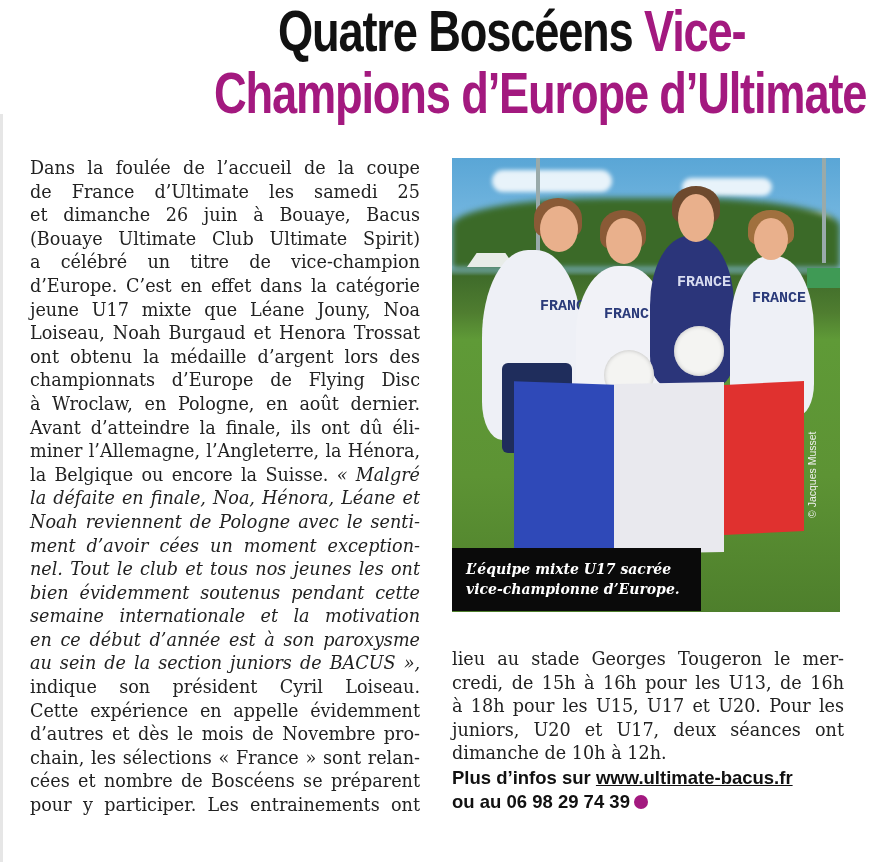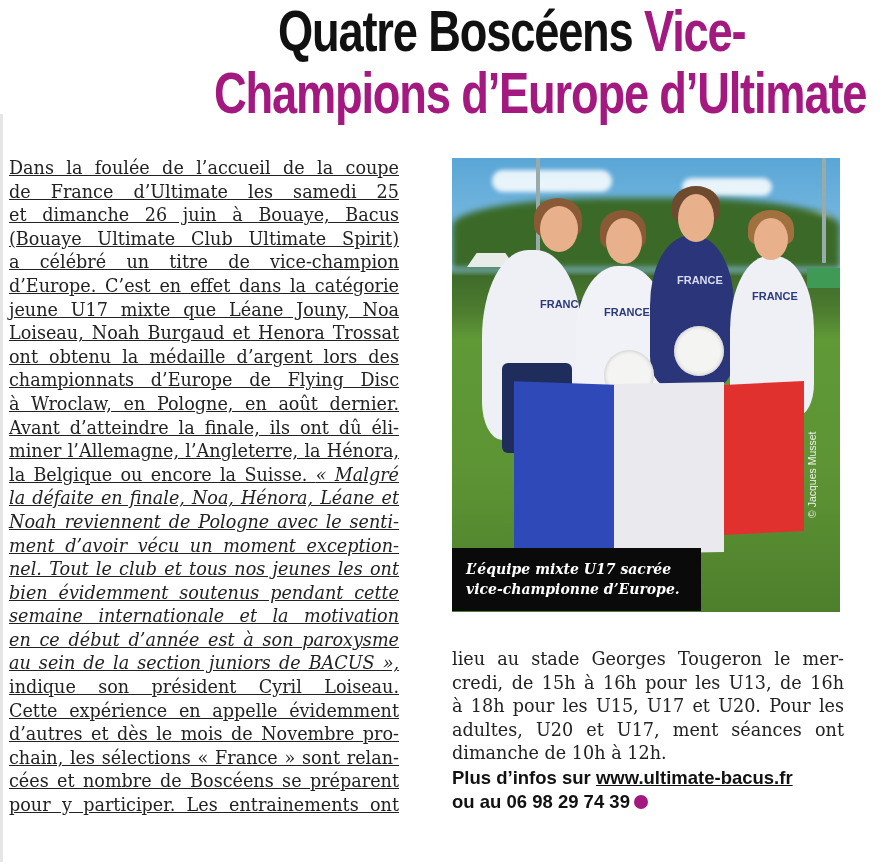--- a/index.html
+++ b/index.html
@@ -34,21 +34,21 @@
   .headline .black { color: #111111; }
   .headline .magenta { color: #a3197f; }
 
   .col {
     position: absolute;
     font-size: 17.6px;
     line-height: 23.6px;
     color: #222;
     text-align: justify;
   }
-  .col-left { left: 9px; top: 157px; width: 390px; text-decoration: underline; }
+  .col-left { left: 30px; top: 157px; width: 390px; }
   .col-right { left: 452px; top: 648px; width: 392px; }
   .line { display: block; white-space: nowrap; text-align-last: justify; }
   .line.last { text-align-last: left; }
   .it { font-style: italic; }
   .info { font-family: "Liberation Sans", sans-serif; font-weight: bold; font-size: 18.5px; color: #111; }
   .info a { color: #111; text-decoration: underline; margin-top: 44px; }
   .dot {
     display: inline-block; width: 14px; height: 14px; border-radius: 50%;
     background: #a3197f; vertical-align: -1px; margin-left: 4px;
   }
@@ -59,21 +59,21 @@
     background: linear-gradient(180deg, #5aa6d6 0%, #7bbbe2 18%, #86bfe0 24%, #3f6b2a 26%, #4f7d30 34%, #5f9a37 40%, #5d9334 70%, #4e7f2c 100%);
   }
   .photo .cloud { position: absolute; background: rgba(255,255,255,0.85); border-radius: 30px; filter: blur(2px); }
   .photo .trees { position: absolute; left: 0; top: 40px; width: 388px; height: 70px; background: #3b6a28; border-radius: 40% 40% 0 0; filter: blur(3px); }
   .photo .pole { position: absolute; width: 4px; background: #9aa; }
   .photo .tent { position: absolute; background: #e8ece8; }
   .photo .flag { position: absolute; top: 225px; height: 170px; }
   .photo .person { position: absolute; border-radius: 46% 46% 20% 20%; }
   .photo .head { position: absolute; border-radius: 50%; background: #e9b08c; }
   .photo .hair { position: absolute; border-radius: 50% 50% 30% 30%; background: #8a5a36; }
-  .photo .shirt-label { position: absolute; font-family: Liberation Sans, sans-serif; font-weight: bold; font-size: 11px; color: #2a3a7a; }
+  .photo .shirt-label { position: absolute; font-family: Liberation Mono, monospace; font-weight: bold; font-size: 15px; color: #2a3a7a; }
   .photo .disc { position: absolute; width: 50px; height: 50px; border-radius: 50%; background: #f4f4f2; box-shadow: inset 0 0 4px #bbb; }
   .credit {
     position: absolute; left: 354px; top: 360px;
     transform: rotate(-90deg); transform-origin: left top;
     font-family: "Liberation Sans", sans-serif; font-size: 10.5px; color: #f0f0f0;
     white-space: nowrap;
   }
   .caption {
     position: absolute; left: 0; top: 390px; width: 249px; height: 63px;
     background: #0a0a0a; color: #fff;
@@ -104,21 +104,21 @@
   <span class="line">jeune U17 mixte que Léane Jouny, Noa</span>
   <span class="line">Loiseau, Noah Burgaud et Henora Trossat</span>
   <span class="line">ont obtenu la médaille d’argent lors des</span>
   <span class="line">championnats d’Europe de Flying Disc</span>
   <span class="line">à Wroclaw, en Pologne, en août dernier.</span>
   <span class="line">Avant d’atteindre la finale, ils ont dû éli-</span>
   <span class="line">miner l’Allemagne, l’Angleterre, la Hénora,</span>
   <span class="line"><span>la Belgique ou encore la Suisse. </span><span class="it">« Malgré</span></span>
   <span class="line it">la défaite en finale, Noa, Hénora, Léane et</span>
   <span class="line it">Noah reviennent de Pologne avec le senti-</span>
-  <span class="line it">ment d’avoir vécu un moment exception-</span>
+  <span class="line it">ment d’avoir cées un moment exception-</span>
   <span class="line it">nel. Tout le club et tous nos jeunes les ont</span>
   <span class="line it">bien évidemment soutenus pendant cette</span>
   <span class="line it">semaine internationale et la motivation</span>
   <span class="line it">en ce début d’année est à son paroxysme</span>
   <span class="line it">au sein de la section juniors de BACUS »,</span>
   <span class="line">indique son président Cyril Loiseau.</span>
   <span class="line">Cette expérience en appelle évidemment</span>
   <span class="line">d’autres et dès le mois de Novembre pro-</span>
   <span class="line">chain, les sélections « France » sont relan-</span>
   <span class="line">cées et nombre de Boscéens se préparent</span>
@@ -168,17 +168,17 @@
   <figcaption class="caption">
     <div>L’équipe mixte U17 sacrée</div>
     <div>vice-championne d’Europe.</div>
   </figcaption>
 </figure>
 
 <section class="col col-right">
   <span class="line">lieu au stade Georges Tougeron le mer-</span>
   <span class="line">credi, de 15h à 16h pour les U13, de 16h</span>
   <span class="line">à 18h pour les U15, U17 et U20. Pour les</span>
-  <span class="line">adultes, U20 et U17, ment séances ont</span>
+  <span class="line">juniors, U20 et U17, deux séances ont</span>
   <span class="line last">dimanche de 10h à 12h.</span>
   <span class="line last info"><span>Plus d’infos sur </span><a>www.ultimate-bacus.fr</a></span>
   <span class="line last info"><span>ou au 06 98 29 74 39</span><span class="dot"></span></span>
 </section>
 
 </body></html>

